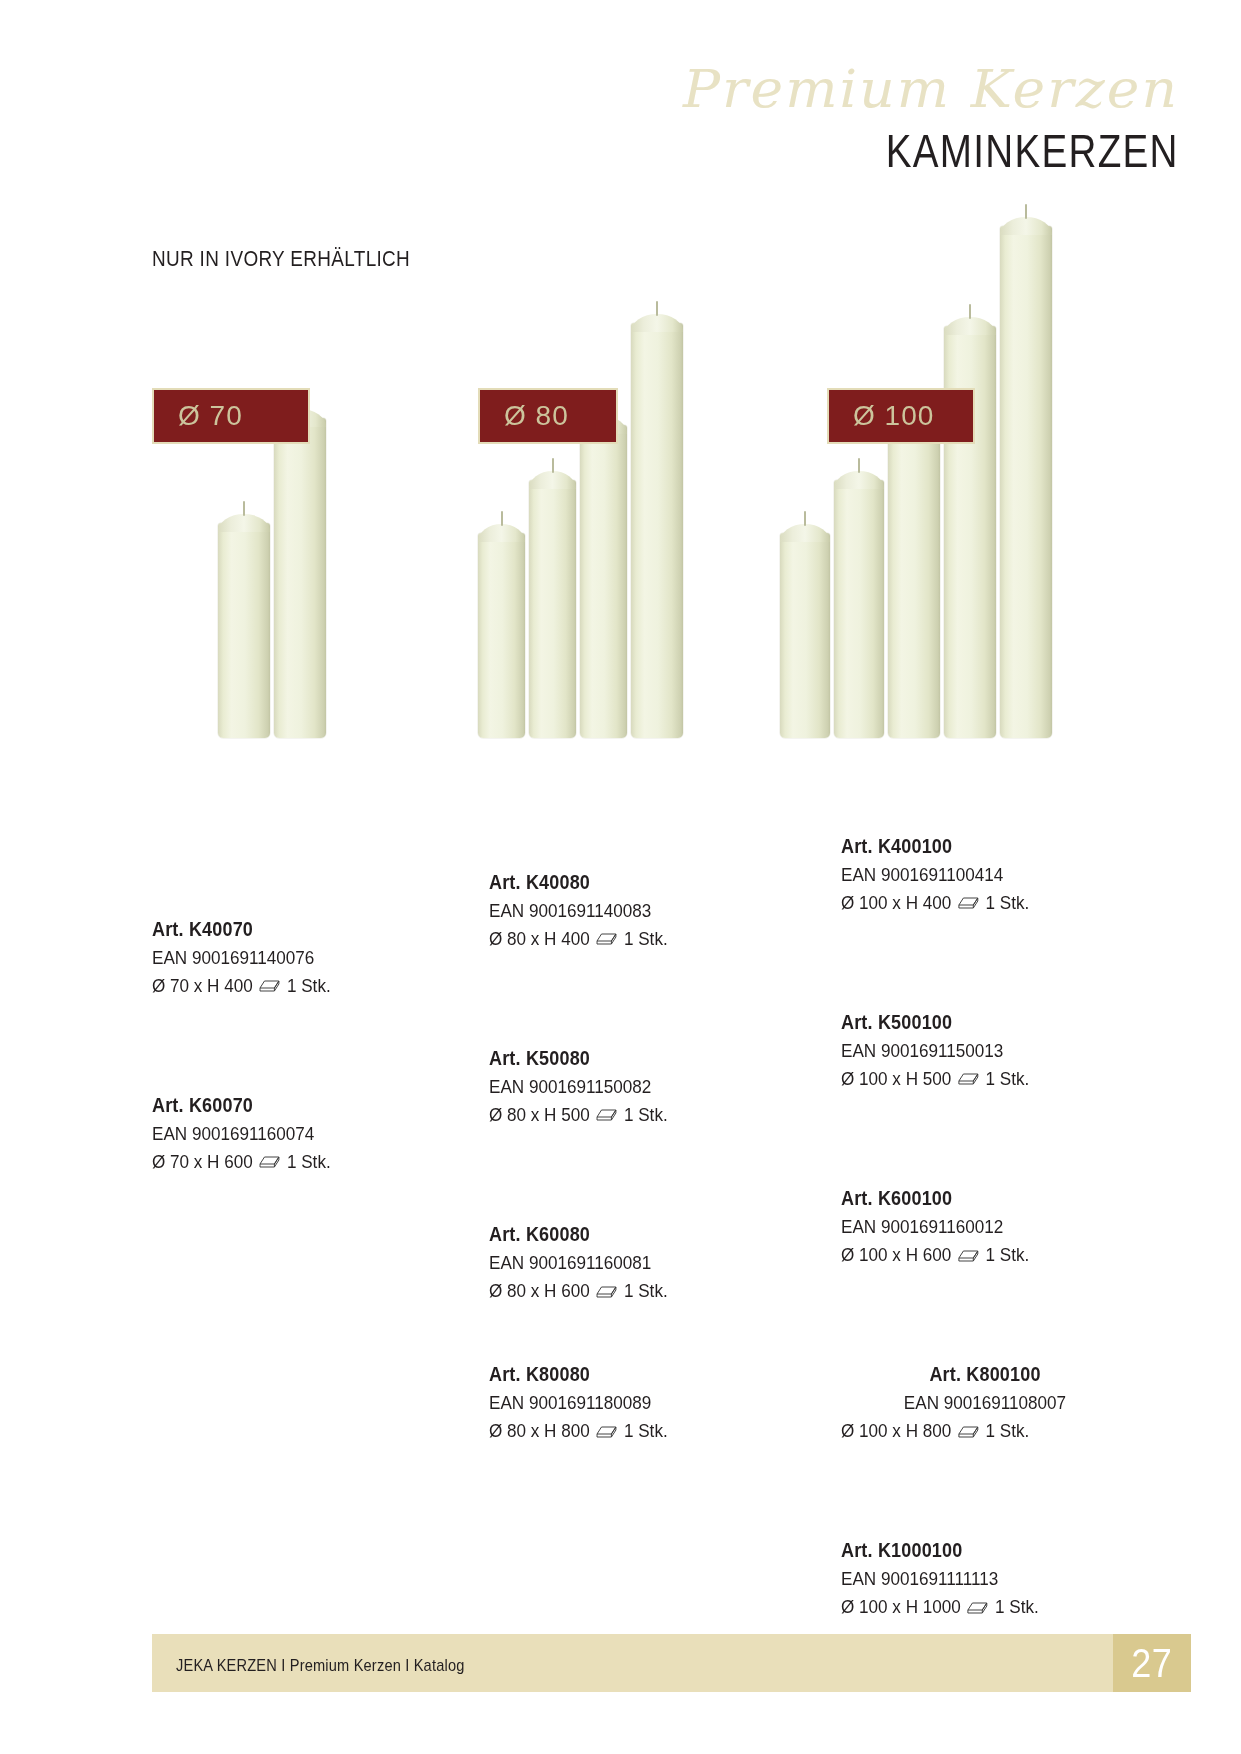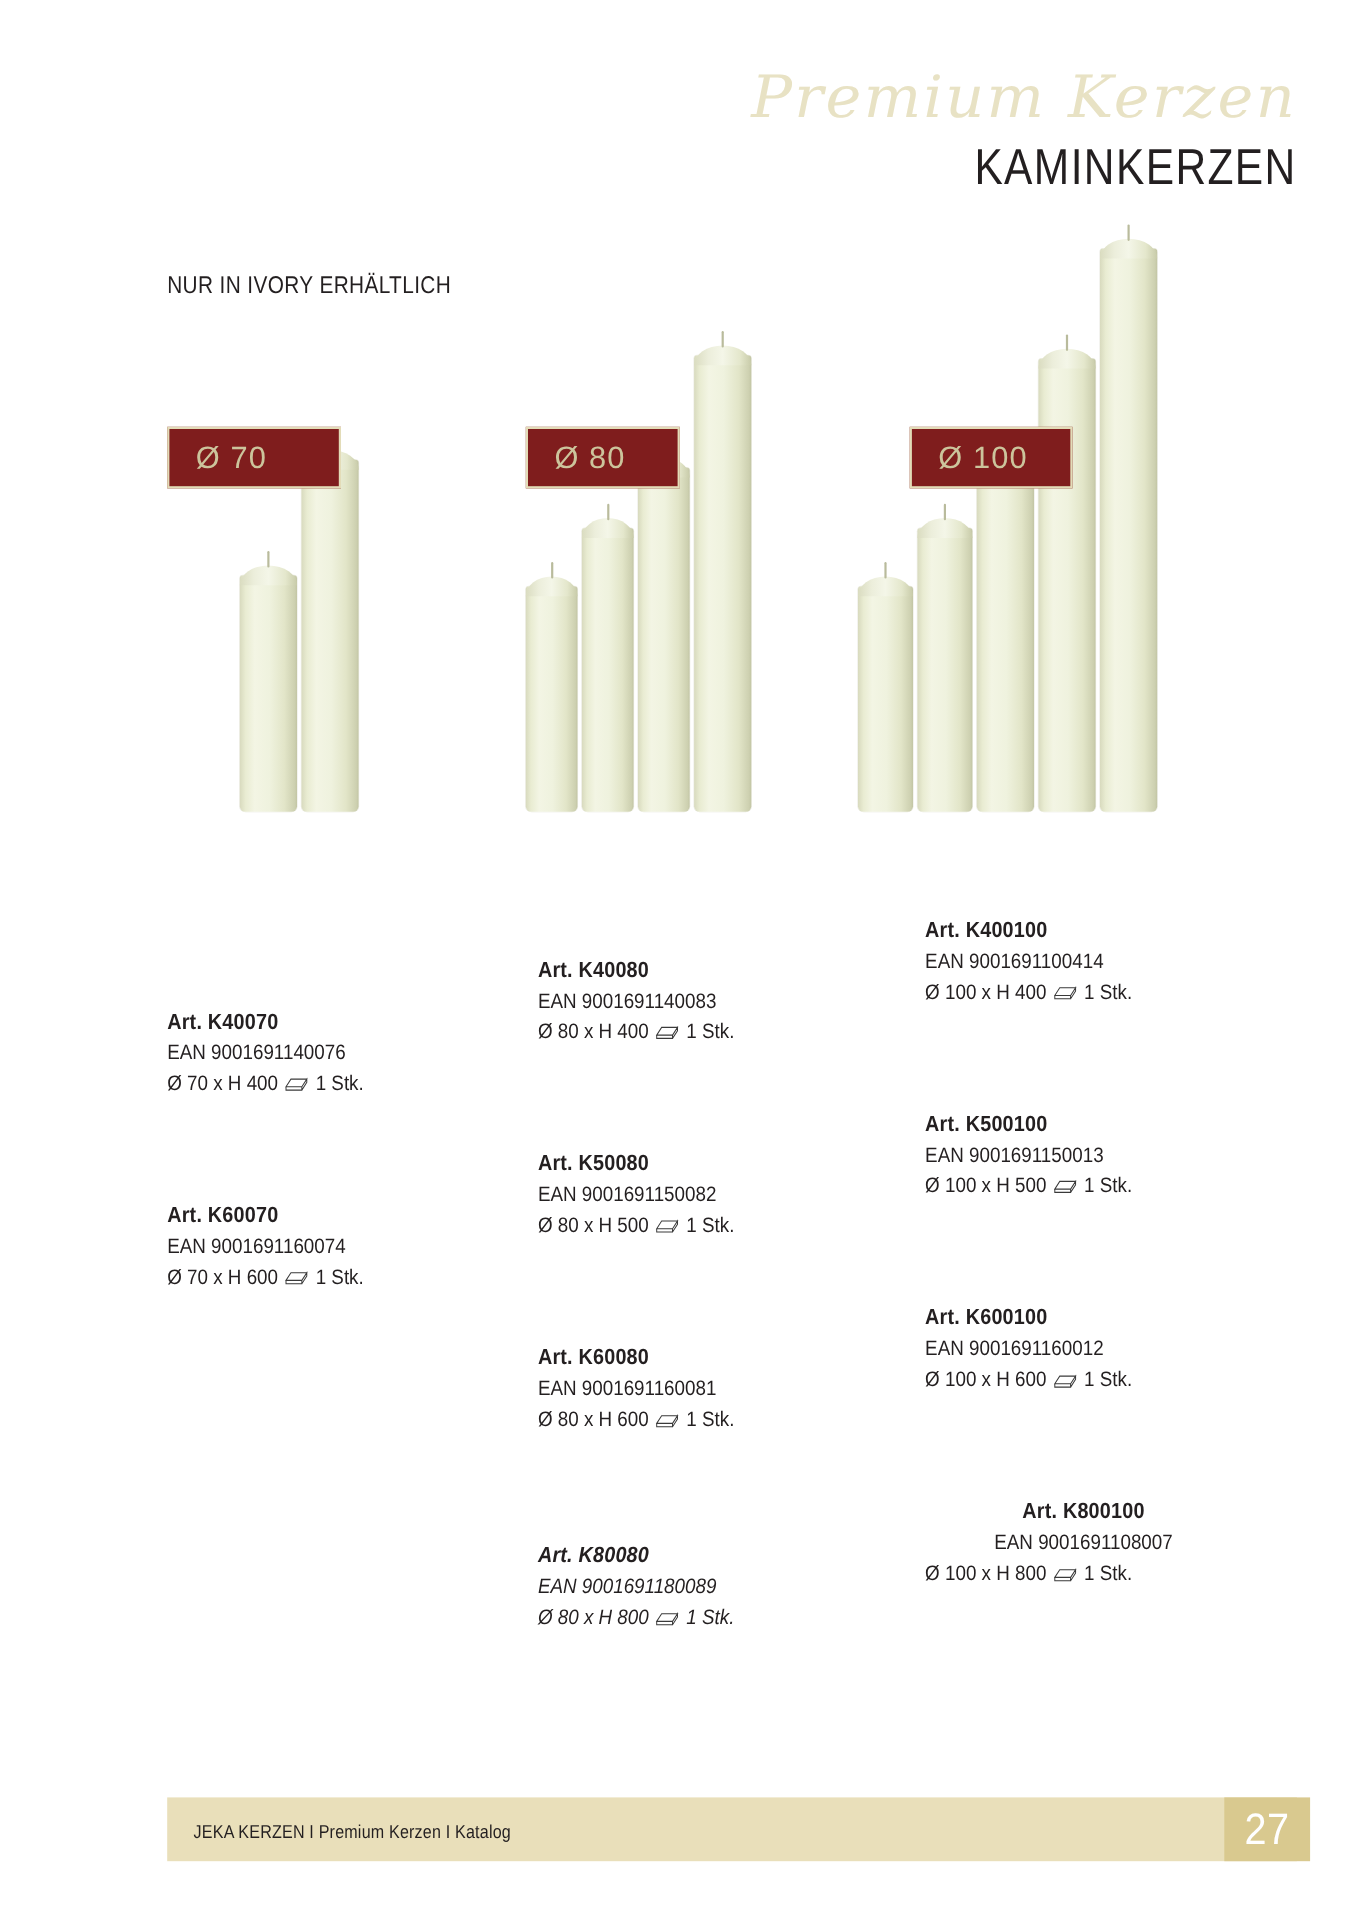--- a/index.html
+++ b/index.html
@@ -317,21 +317,21 @@
         <span class="dim-text">Ø 80 x H 600</span>
         <span class="box-icon">
           <svg width="24" height="16" viewBox="0 0 24 16">
               <path d="M1 11 L6 4 L22 4 L17 11 Z M1 11 L1 14 L17 14 L17 11 M17 11 L22 4 L22 7 L17 14" fill="none" stroke="#3a3a3a" stroke-width="1"></path>
             </svg>
         </span>
         <span>1 Stk.</span>
       </div>
     </div>
 
-    <div class="product" style="margin-top:96px;font-style:italic;">
+    <div class="product" style="margin-top:56px;">
       <div class="p-art">Art. K80080</div>
       <div class="p-ean">EAN 9001691180089</div>
       <div class="p-dim">
         <span class="dim-text">Ø 80 x H 800</span>
         <span class="box-icon">
           <svg width="24" height="16" viewBox="0 0 24 16">
               <path d="M1 11 L6 4 L22 4 L17 11 Z M1 11 L1 14 L17 14 L17 11 M17 11 L22 4 L22 7 L17 14" fill="none" stroke="#3a3a3a" stroke-width="1"></path>
             </svg>
         </span>
         <span>1 Stk.</span>
@@ -389,20 +389,33 @@
         <span class="dim-text">Ø 100 x H 800</span>
         <span class="box-icon">
           <svg width="24" height="16" viewBox="0 0 24 16">
               <path d="M1 11 L6 4 L22 4 L17 11 Z M1 11 L1 14 L17 14 L17 11 M17 11 L22 4 L22 7 L17 14" fill="none" stroke="#3a3a3a" stroke-width="1"></path>
             </svg>
         </span>
         <span>1 Stk.</span>
       </div>
     </div>
 
+    <div class="product" style="margin-top:92px;">
+      <div class="p-art">Art. K1000100</div>
+      <div class="p-ean">EAN 9001691111113</div>
+      <div class="p-dim">
+        <span class="dim-text">Ø 100 x H 1000</span>
+        <span class="box-icon">
+          <svg width="24" height="16" viewBox="0 0 24 16">
+              <path d="M1 11 L6 4 L22 4 L17 11 Z M1 11 L1 14 L17 14 L17 11 M17 11 L22 4 L22 7 L17 14" fill="none" stroke="#3a3a3a" stroke-width="1"></path>
+            </svg>
+        </span>
+        <span>1 Stk.</span>
+      </div>
+    </div>
   </div>
 
   <div class="footer-bar"></div>
   <div class="footer-text">JEKA KERZEN I Premium Kerzen I Katalog</div>
   <div class="page-num-block">
     <span>27</span>
   </div>
 
 </div>
 

